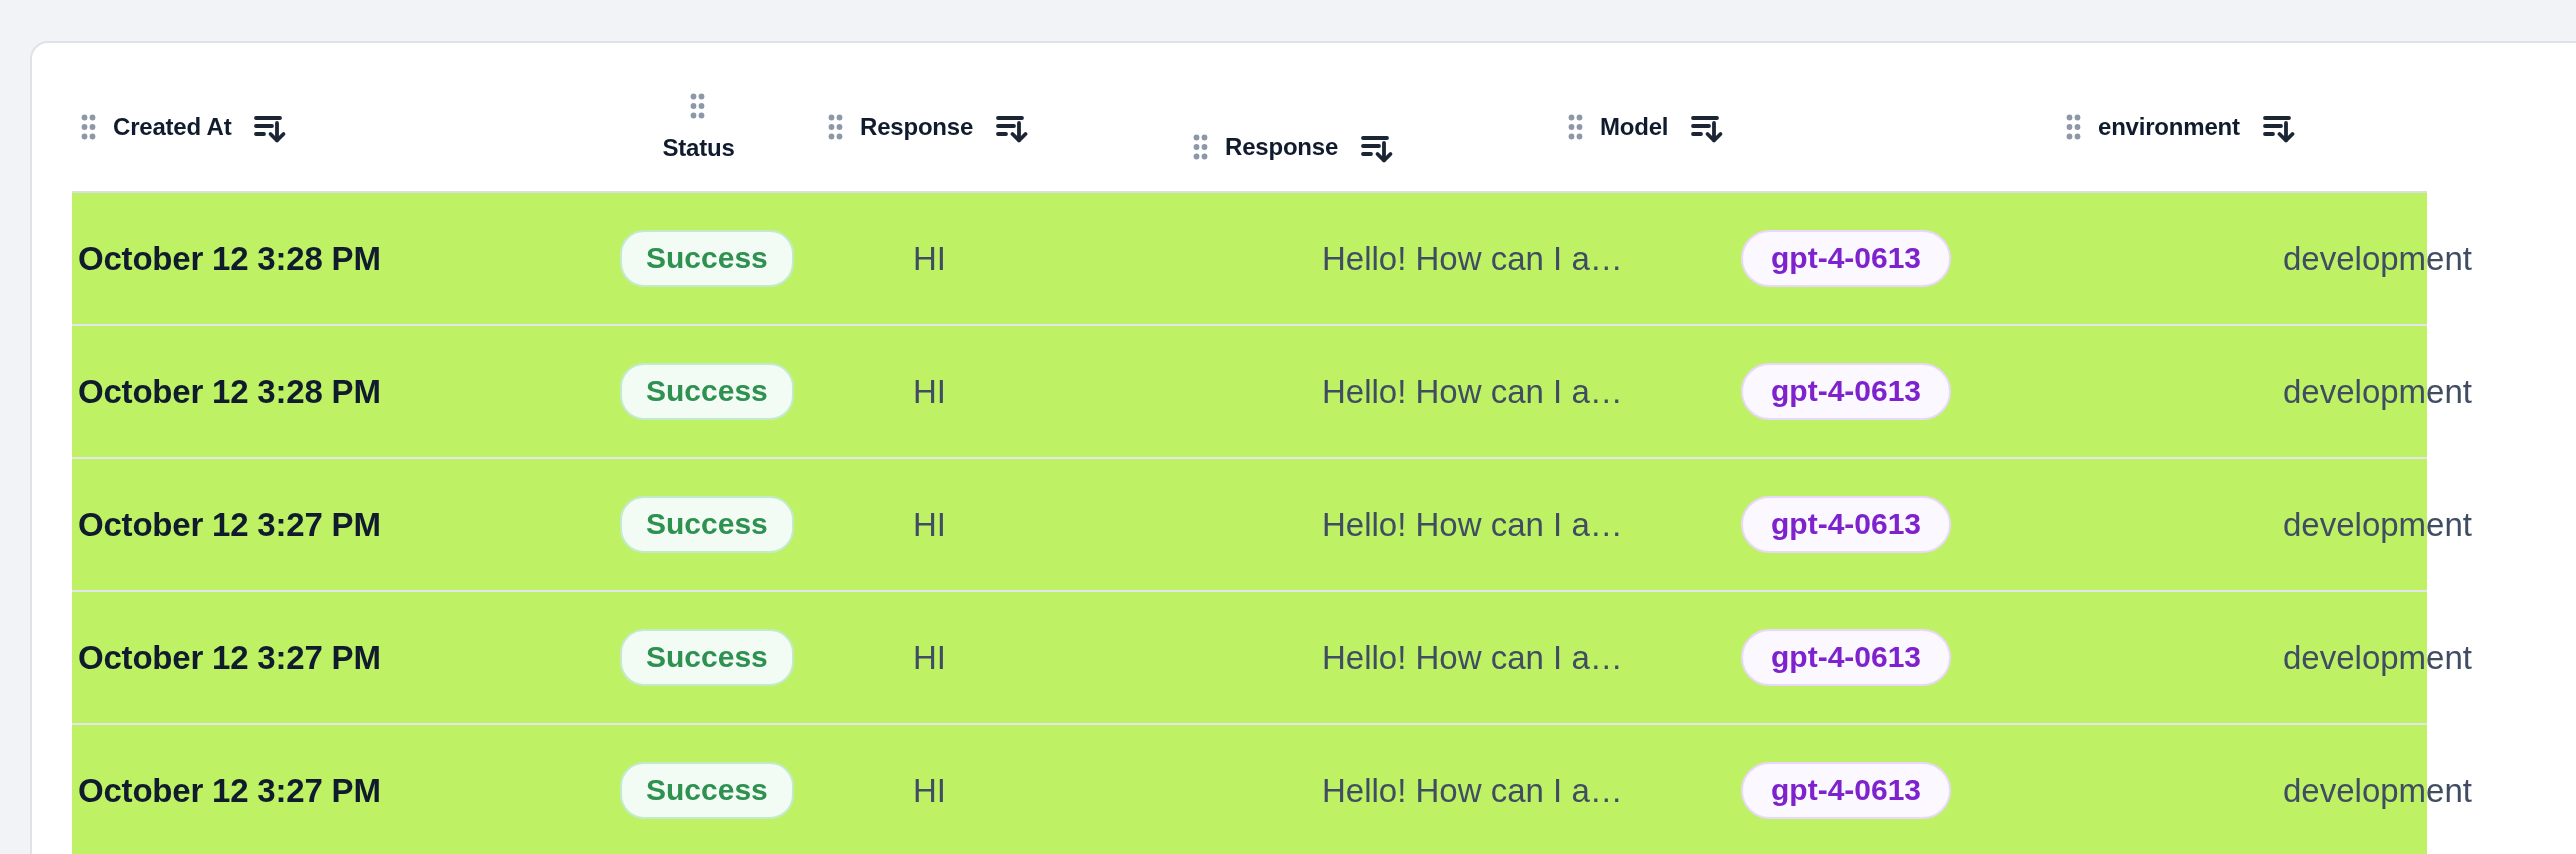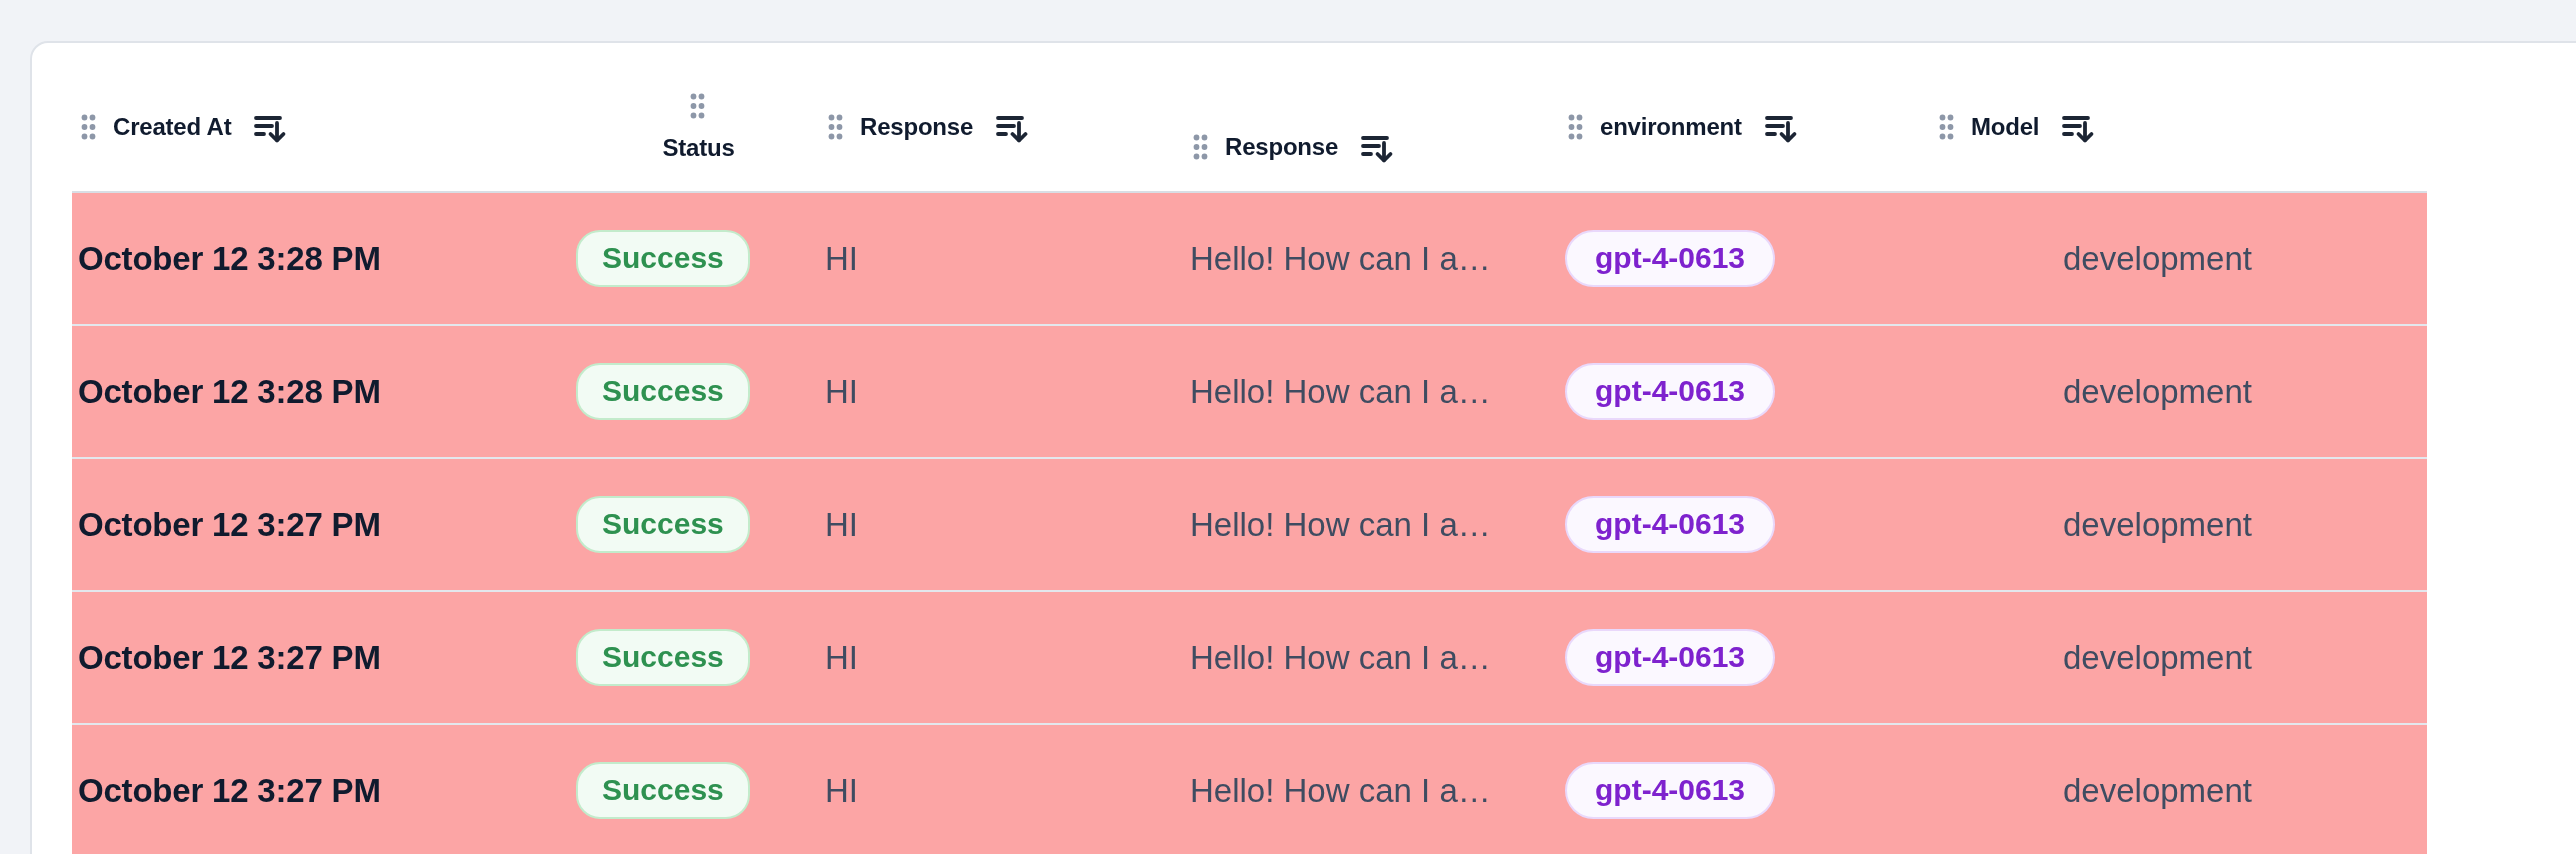--- a/index.html
+++ b/index.html
@@ -50,21 +50,22 @@
     letter-spacing: -0.2px;
     white-space: nowrap;
   }
   .drag-dots { flex: 0 0 auto; margin-right: 2px; }
   .sort-icon { flex: 0 0 auto; margin-left: 6px; margin-top: 4px; }
   .row {
     display: flex;
     align-items: center;
     height: 131px;
     border-bottom: 2px solid #e3e7ed;
-    background: #fca5a5;
+    background: #bef264;
+    gap: 44px;
   }
   .cell {
     padding-left: 6px;
     box-sizing: border-box;
     flex: 0 0 auto;
     font-size: 33px;
     color: var(--cell-text, #3f4c61);
     white-space: nowrap;
     overflow: hidden;
   }
@@ -169,52 +170,52 @@
     </svg>
     <span class="th-label">Response</span>
     <svg class="sort-icon" width="38" height="38" viewBox="0 0 38 38" fill="none" stroke="#1c2534" stroke-width="3.8" stroke-linecap="round" stroke-linejoin="round">
       <path d="M5 8 H29"></path>
       <path d="M5 16 H21"></path>
       <path d="M5 24 H13"></path>
       <path d="M26 13 V30"></path>
       <path d="M19.5 24 L26 30.5 L32.5 24"></path>
     </svg>
   </div>
+        <div class="th" style="width: 498px;">
+    <svg class="drag-dots" width="17" height="28" viewBox="0 0 17 28">
+      <g fill="#8d97a8">
+        <circle cx="4.5" cy="4.5" r="2.9"></circle>
+              <circle cx="12.5" cy="4.5" r="2.9"></circle>
+        <circle cx="4.5" cy="14" r="2.9"></circle>
+              <circle cx="12.5" cy="14" r="2.9"></circle>
+        <circle cx="4.5" cy="23.5" r="2.9"></circle>
+              <circle cx="12.5" cy="23.5" r="2.9"></circle>
+      </g>
+    </svg>
+    <span class="th-label">Model</span>
+    <svg class="sort-icon" width="38" height="38" viewBox="0 0 38 38" fill="none" stroke="#1c2534" stroke-width="3.8" stroke-linecap="round" stroke-linejoin="round">
+      <path d="M5 8 H29"></path>
+      <path d="M5 16 H21"></path>
+      <path d="M5 24 H13"></path>
+      <path d="M26 13 V30"></path>
+      <path d="M19.5 24 L26 30.5 L32.5 24"></path>
+    </svg>
+  </div>
         <div class="th" style="width: 371px;">
     <svg class="drag-dots" width="17" height="28" viewBox="0 0 17 28">
       <g fill="#8d97a8">
         <circle cx="4.5" cy="4.5" r="2.9"></circle>
               <circle cx="12.5" cy="4.5" r="2.9"></circle>
         <circle cx="4.5" cy="14" r="2.9"></circle>
               <circle cx="12.5" cy="14" r="2.9"></circle>
         <circle cx="4.5" cy="23.5" r="2.9"></circle>
               <circle cx="12.5" cy="23.5" r="2.9"></circle>
       </g>
     </svg>
     <span class="th-label">environment</span>
-    <svg class="sort-icon" width="38" height="38" viewBox="0 0 38 38" fill="none" stroke="#1c2534" stroke-width="3.8" stroke-linecap="round" stroke-linejoin="round">
-      <path d="M5 8 H29"></path>
-      <path d="M5 16 H21"></path>
-      <path d="M5 24 H13"></path>
-      <path d="M26 13 V30"></path>
-      <path d="M19.5 24 L26 30.5 L32.5 24"></path>
-    </svg>
-  </div>
-        <div class="th" style="width: 498px;">
-    <svg class="drag-dots" width="17" height="28" viewBox="0 0 17 28">
-      <g fill="#8d97a8">
-        <circle cx="4.5" cy="4.5" r="2.9"></circle>
-              <circle cx="12.5" cy="4.5" r="2.9"></circle>
-        <circle cx="4.5" cy="14" r="2.9"></circle>
-              <circle cx="12.5" cy="14" r="2.9"></circle>
-        <circle cx="4.5" cy="23.5" r="2.9"></circle>
-              <circle cx="12.5" cy="23.5" r="2.9"></circle>
-      </g>
-    </svg>
-    <span class="th-label">Model</span>
     <svg class="sort-icon" width="38" height="38" viewBox="0 0 38 38" fill="none" stroke="#1c2534" stroke-width="3.8" stroke-linecap="round" stroke-linejoin="round">
       <path d="M5 8 H29"></path>
       <path d="M5 16 H21"></path>
       <path d="M5 24 H13"></path>
       <path d="M26 13 V30"></path>
       <path d="M19.5 24 L26 30.5 L32.5 24"></path>
     </svg>
   </div>
       </div>
     <div>

